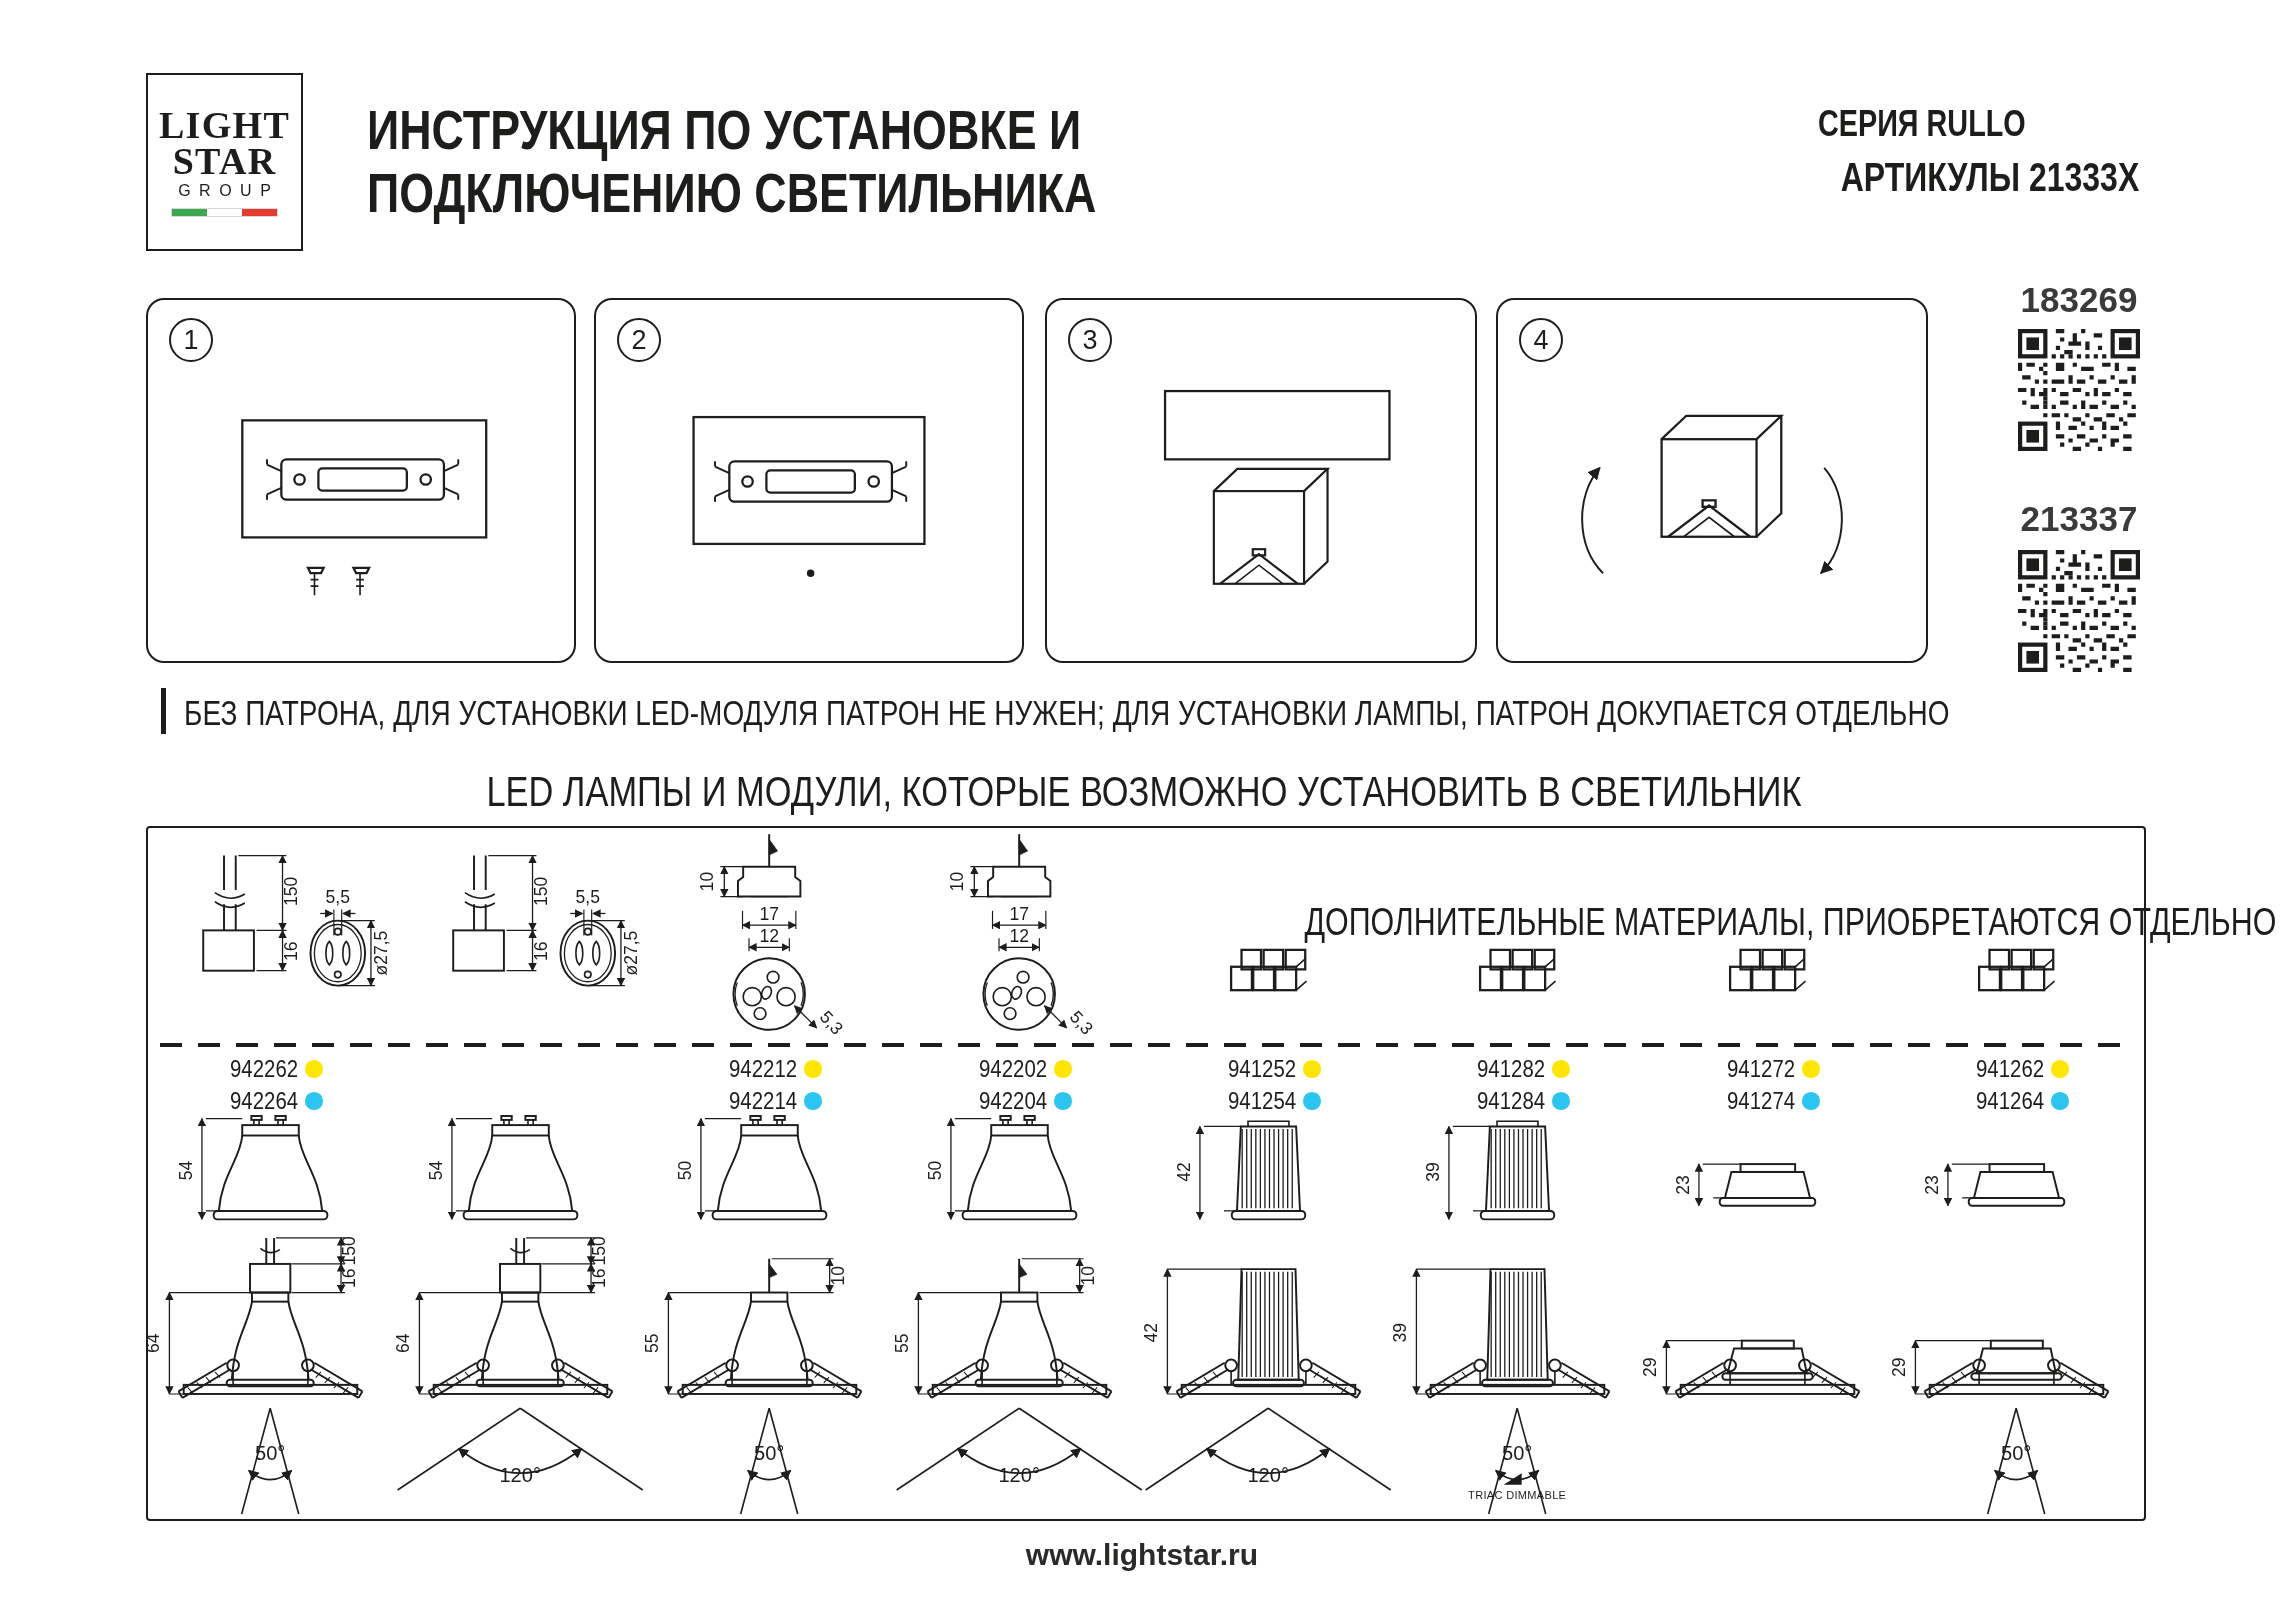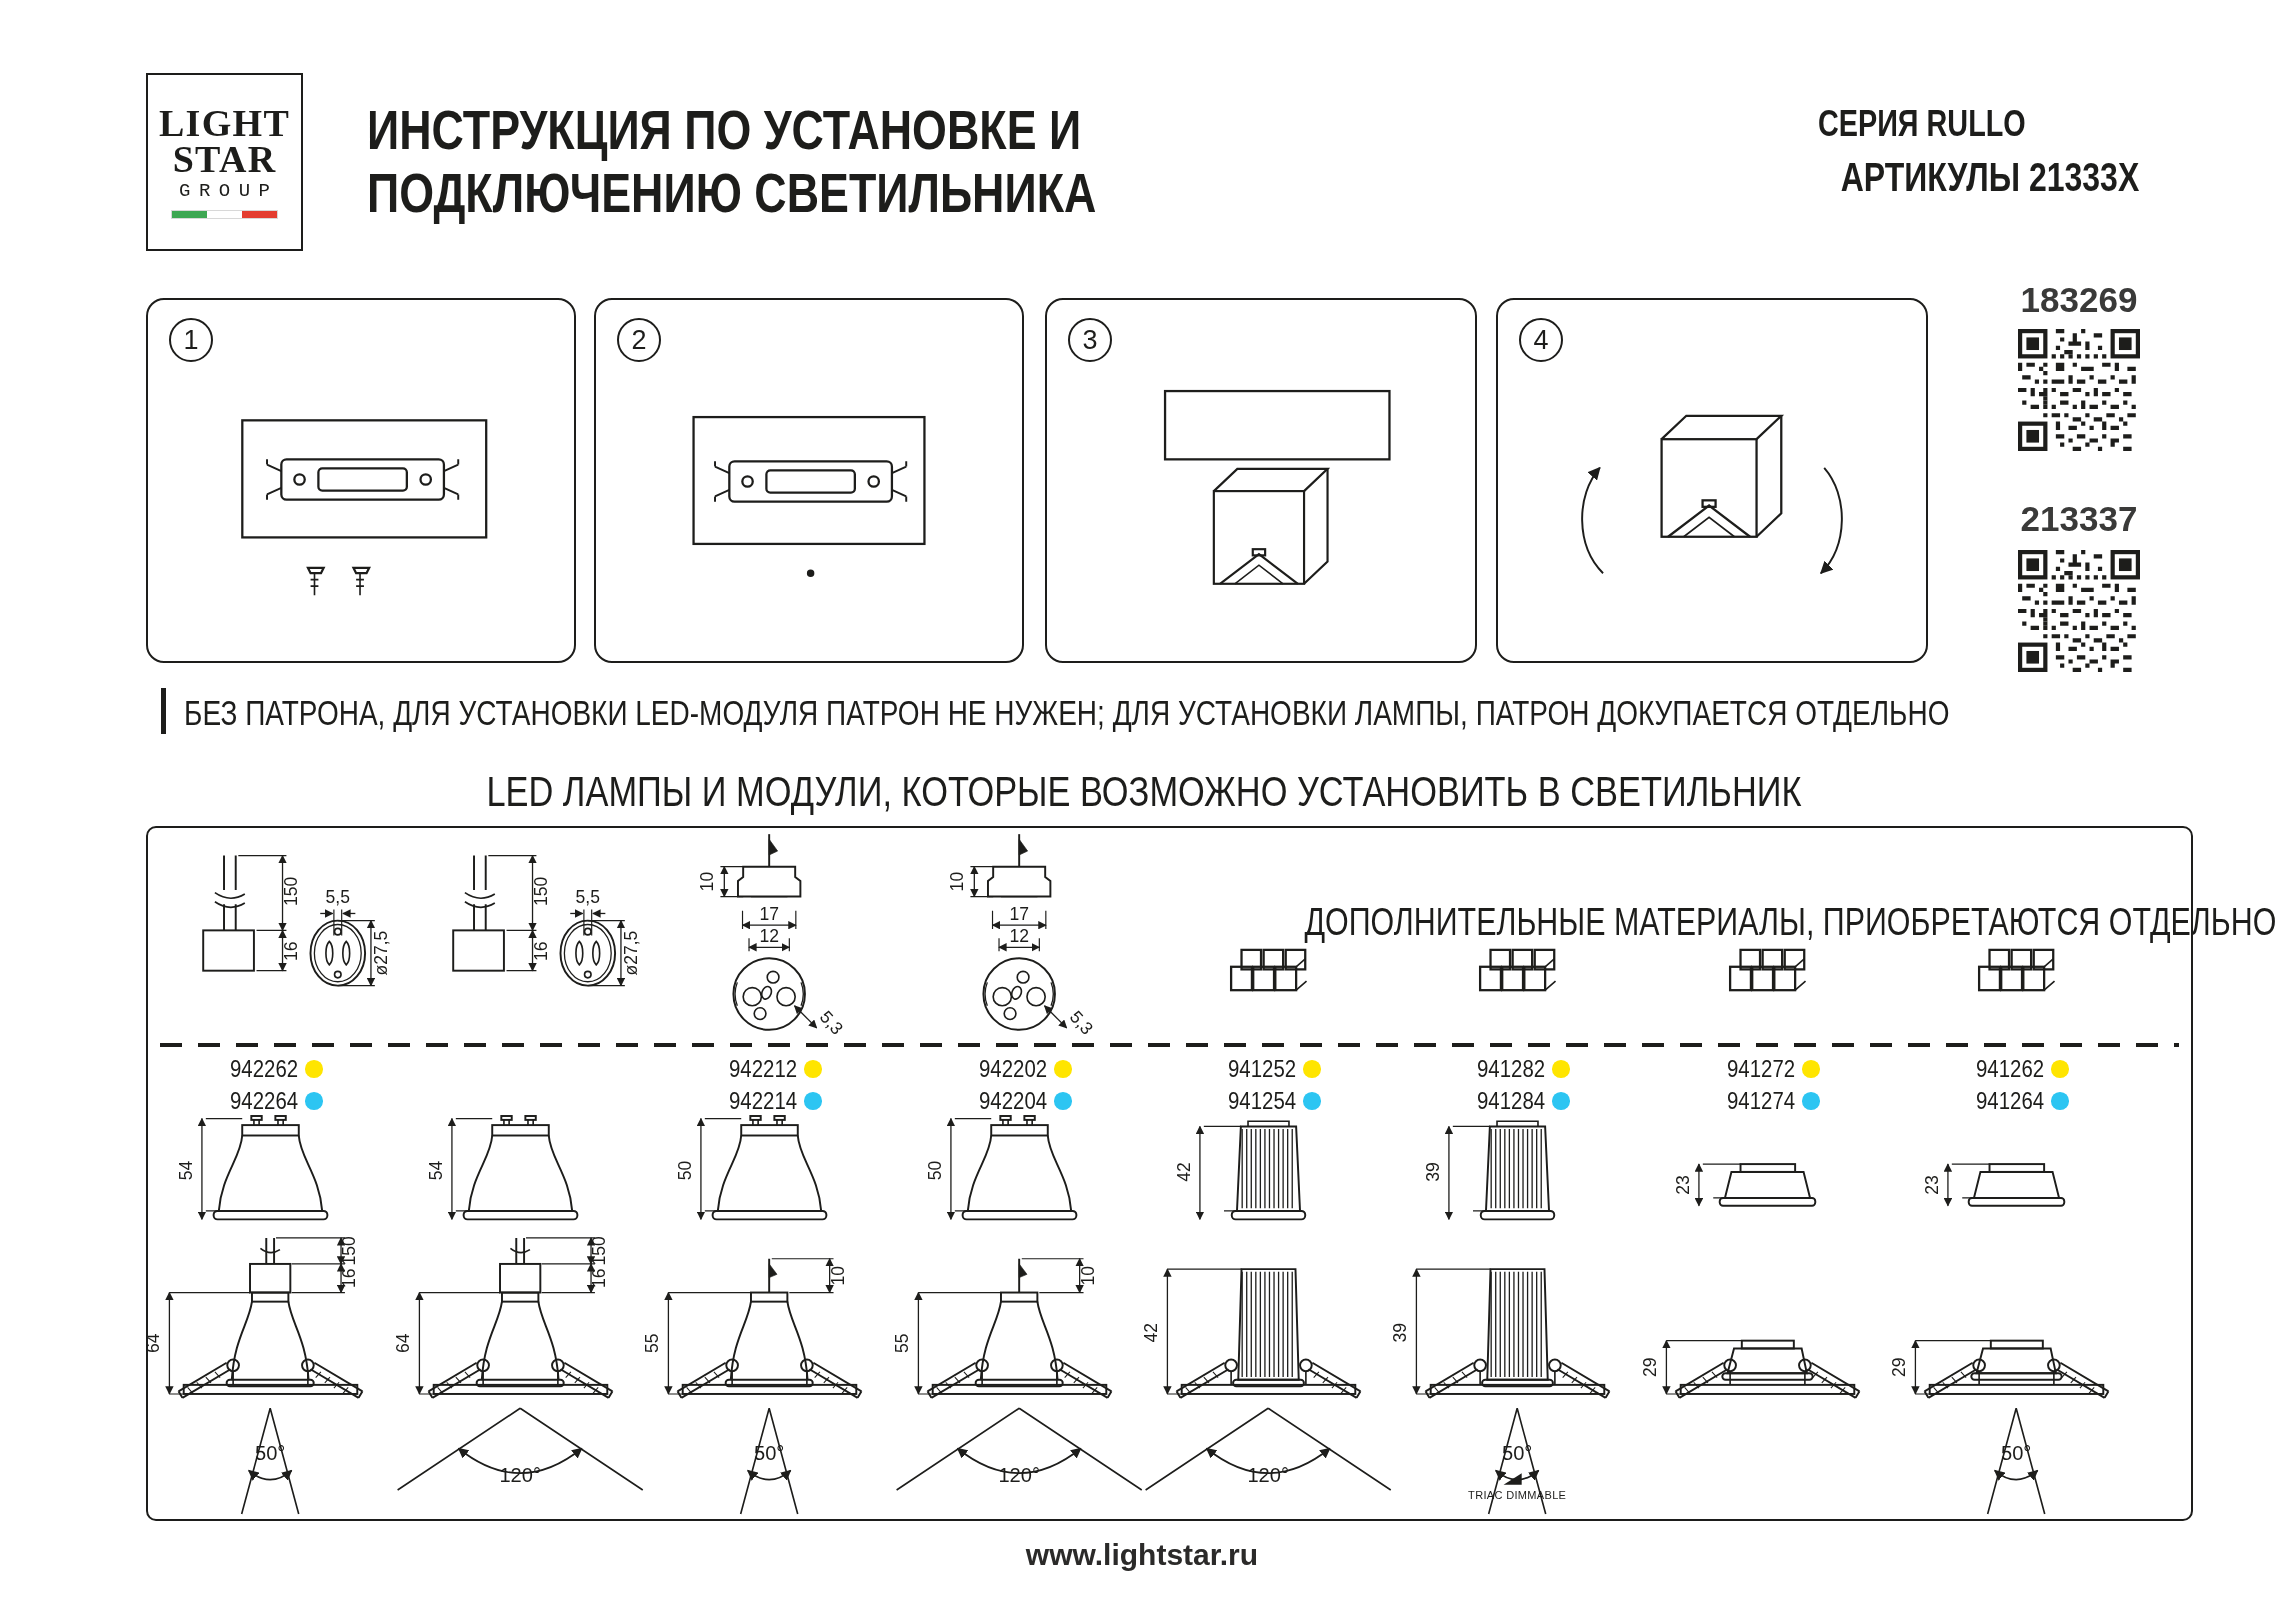--- a/index.html
+++ b/index.html
@@ -7,21 +7,21 @@
        font-family:"Liberation Sans",sans-serif;color:#1d1d1b;}
   .abs{position:absolute;}
   .cond{display:inline-block;transform:scaleX(.8);transform-origin:0 50%;white-space:nowrap;}
   .condc{display:inline-block;transform:scaleX(.8);transform-origin:50% 50%;white-space:nowrap;}
   .condr{display:inline-block;transform:scaleX(.8);transform-origin:100% 50%;white-space:nowrap;}
 
   
   .logo-box{left:146px;top:73px;width:153px;height:174px;border:2px solid #1d1d1b;
             display:flex;flex-direction:column;align-items:center;justify-content:center;}
   .logo-word{font-family:"Liberation Serif",serif;font-weight:700;font-size:38px;line-height:36px;letter-spacing:1.3px;}
-  .logo-group{font-family:Liberation Mono, monospace;font-size:19px;letter-spacing:8.5px;margin:3.9px 0 0 8.5px;}
+  .logo-group{font-family:Liberation Sans, sans-serif;font-size:16px;letter-spacing:8.5px;margin:3.9px 0 0 8.5px;}
   .logo-flag{width:105px;height:7.2px;display:flex;margin-top:7.8px;border:0.7px solid #d8d8d8;}
   .logo-flag i{flex:1;}
 
   
   .main-title{left:367px;top:98px;font-weight:700;font-size:56px;line-height:63px;}
   .hdr-right{right:145px;top:103px;text-align:left;font-weight:700;}
   .series{font-size:36px;}
   .articles{font-size:40px;margin-top:10.4px;}
 
   
@@ -34,21 +34,21 @@
   .sku{left:2014px;width:130px;text-align:center;font-weight:700;font-size:35px;color:#3a3a39;}
   .qr{left:2018px;width:122px;height:122px;}
 
   
   .notebar{left:161px;top:688px;width:4.6px;height:46px;background:#1d1d1b;}
   .note{left:184px;top:693px;font-size:35px;}
 
   .section-title{left:146px;top:767px;width:1996px;text-align:center;font-size:43px;font-weight:500;}
 
   
-  .bigbox{left:146px;top:826px;width:1996px;height:691px;border:2px solid #1d1d1b;border-radius:10px;padding-left:47px;}
+  .bigbox{left:146px;top:826px;width:1996px;height:691px;border:2px solid #1d1d1b;border-radius:4px;}
   .dashline{position:absolute;left:11.7px;right:11.7px;top:215px;height:3.9px;
             background:repeating-linear-gradient(90deg,#1d1d1b 0 22px,transparent 22px 38px);}
   .extras{position:absolute;left:1035px;top:73px;width:912px;text-align:center;font-size:38px;}
 
   .col{position:absolute;top:826px;width:249px;height:691px;}
   .slot{position:absolute;left:0;right:0;}
   .slot svg{position:absolute;inset:0;width:100%;height:100%;overflow:visible;}
   .labels{position:absolute;left:0;right:0;top:229px;height:60px;display:flex;flex-direction:column;
           gap:4px;align-items:center;justify-content:center;}
   .labrow{display:flex;align-items:center;gap:7.2px;}

